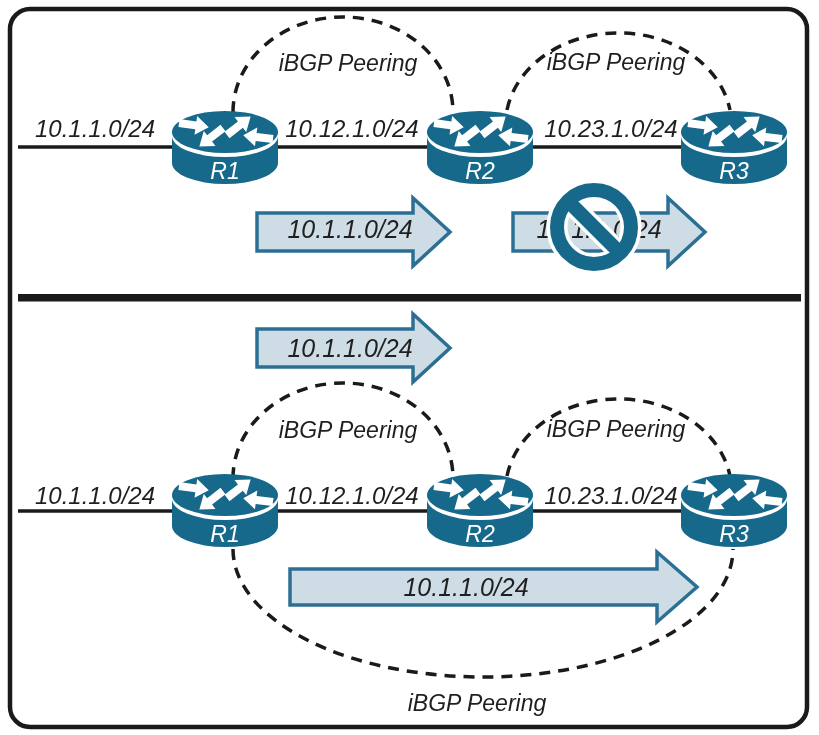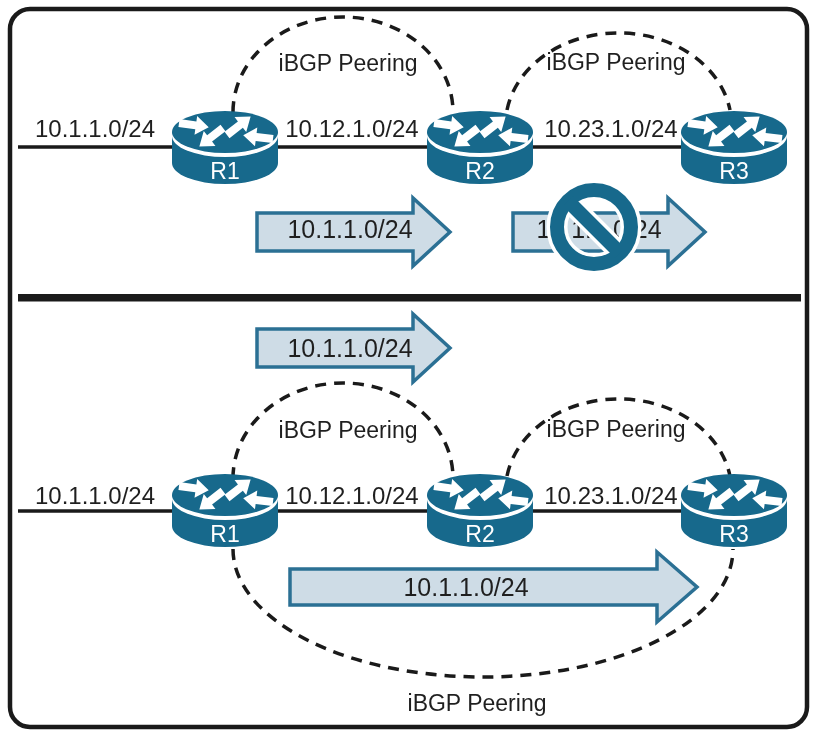--- a/index.html
+++ b/index.html
@@ -1,16 +1,16 @@
 <!DOCTYPE html>
 <html><head>
 <meta charset="utf-8">
 <style>
   html,body { margin:0; padding:0; background:#ffffff; }
-  .stage { position:relative; width:819px; height:735px; background:#ffffff; overflow:hidden; }
+  .stage { position:relative; width:819px; height:735px; background:#ffffff; overflow:hidden;font-style:italic; }
   svg { display:block; }
   text { font-family:"Liberation Sans", sans-serif; fill:#1f1f1f; }
   .net-label   { font-size:24px; }
   .peer-label  { font-size:23px; }
   .adv-label   { font-size:25px; }
   .router-label{ font-size:23px; fill:#ffffff; }
   .dashed { fill:none; stroke-dasharray:11 8; stroke-width:3.5; }
   .solid-line { stroke-width:3.5; }
   .adv-arrow { stroke-width:3.5; stroke-linejoin:miter; }
 </style>

